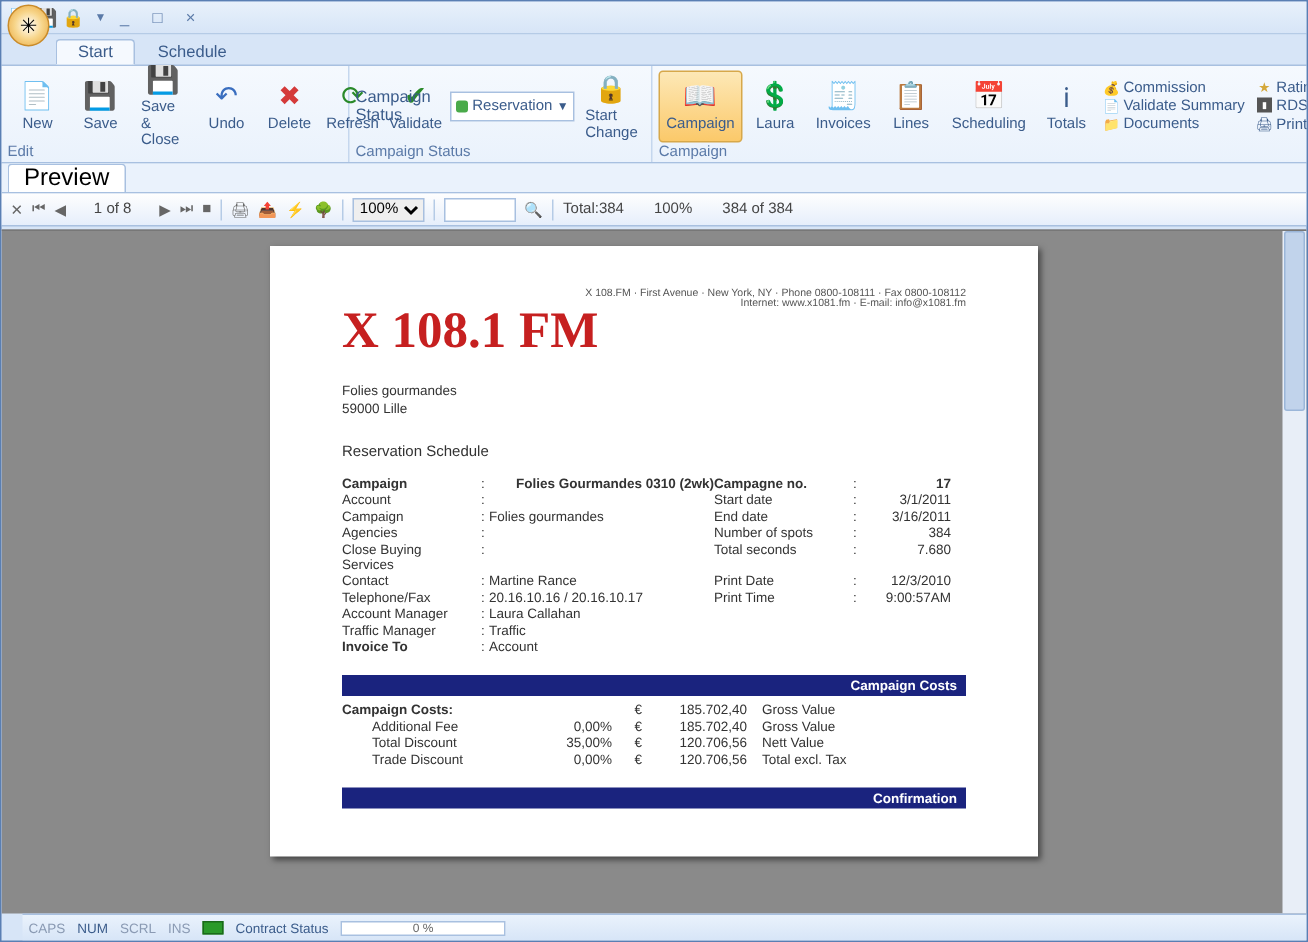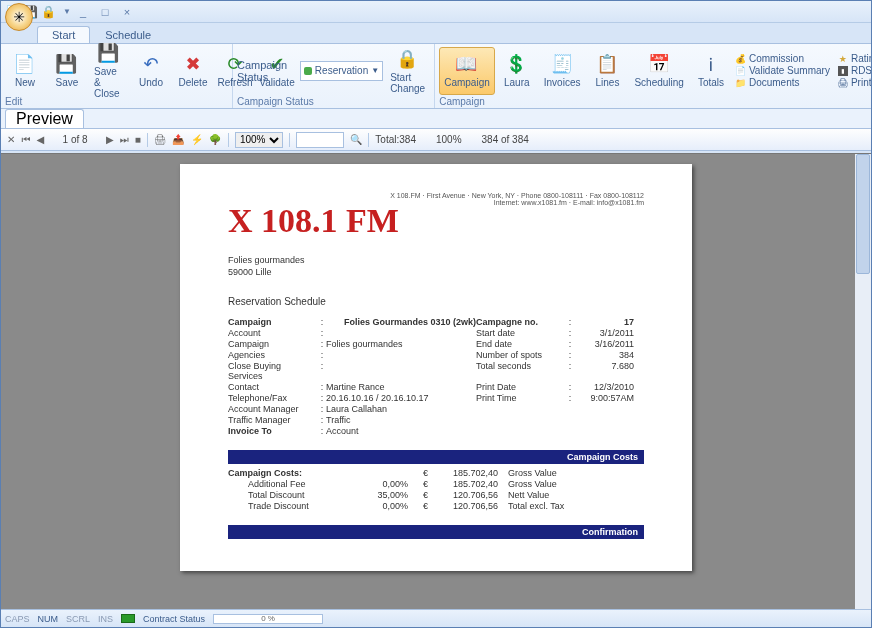--- a/index.html
+++ b/index.html
@@ -42,21 +42,21 @@
 .doc-title{font-size:10px;margin:18px 0 10px}
 .blue-bar{background:#1a237e;color:#fff;font-size:9px;font-weight:bold;text-align:right;padding:2px 6px;margin-bottom:4px}
 .info-grid{display:grid;grid-template-columns:90px 8px 150px 90px 8px 60px;font-size:9px;row-gap:1px}
 .info-grid .lbl{font-weight:bold}
 .info-grid .v{text-align:right}
 .info-grid .c{text-align:center}
 .info-grid .rv{text-align:right}
 .costs-grid{display:grid;grid-template-columns:120px 60px 20px 70px 100px;font-size:9px;row-gap:1px}
 .costs-grid .r{text-align:right}
 .costs-grid .lbl{font-weight:bold}
-.statusbar{position:absolute;left:0;right:0;bottom:0;height:18px;background:linear-gradient(#eaf2fc,#d7e5f7);border-top:1px solid #a8c0e0;display:flex;align-items:center;font-size:9px;color:#8a9ab3;gap:8px;padding:0 4px}
+.statusbar{position:absolute;left:14px;right:0;bottom:0;height:18px;background:linear-gradient(#eaf2fc,#d7e5f7);border-top:1px solid #a8c0e0;display:flex;align-items:center;font-size:9px;color:#8a9ab3;gap:8px;padding:0 4px}
 .prog{width:110px;height:10px;border:1px solid #a8c0e0;background:#fff;position:relative}
 .prog .lbl{position:absolute;width:100%;text-align:center;font-size:8px;top:-1px;color:#666}
 .led{width:14px;height:9px;background:#2a9a2a;border:1px solid #1a6a1a}
 .nbtn{cursor:default;color:#666}
 .ic-new{color:#6aa3e8}
 .ic-save{color:#3a6ebf}
 .ic-undo{color:#3a6ebf}
 .ic-del{color:#d43a3a}
 .ic-ref{color:#2a8a2a}
 .ic-val{color:#2a8a2a}

